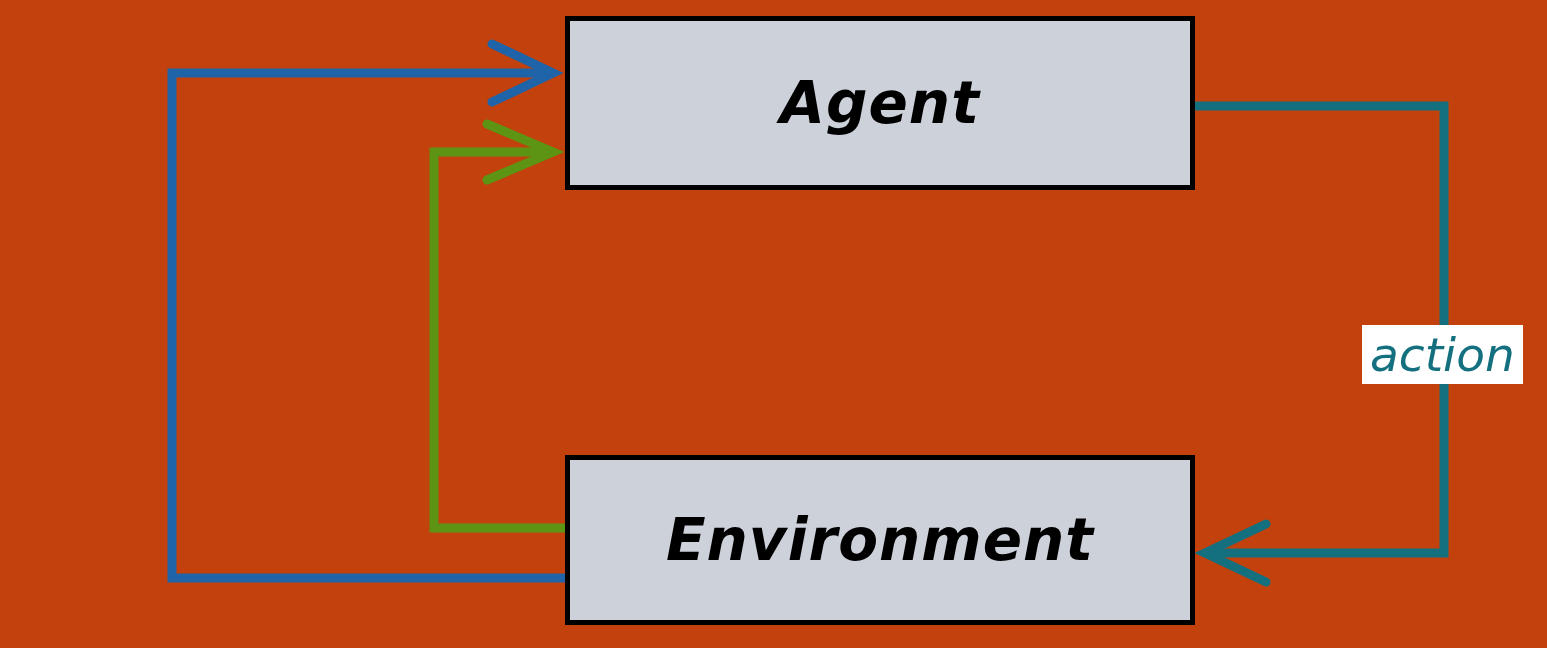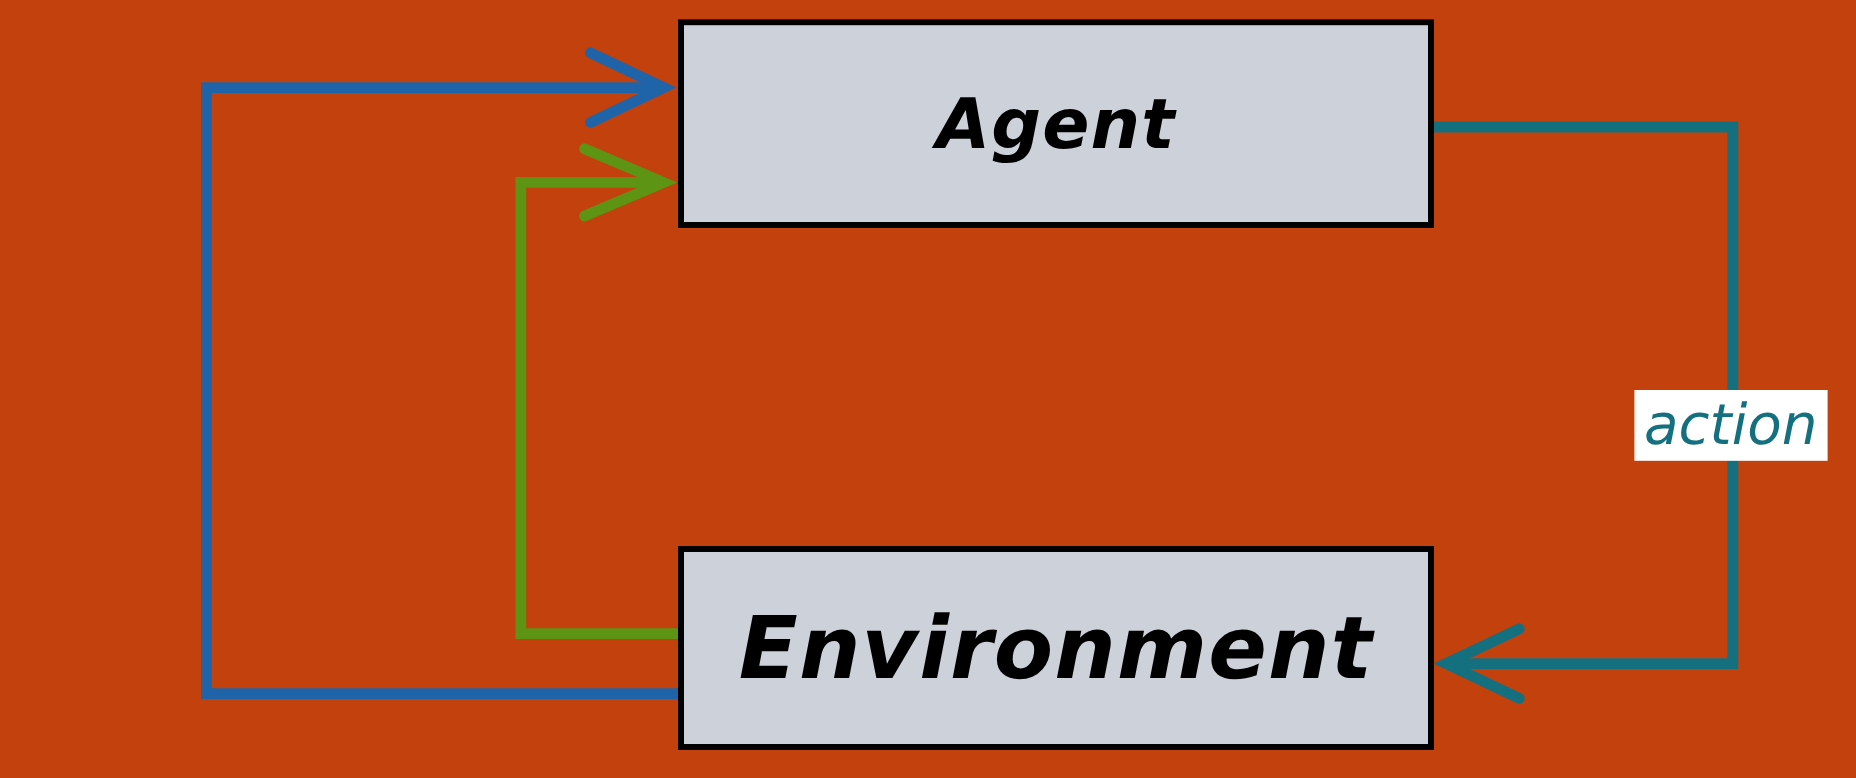--- a/index.html
+++ b/index.html
@@ -51,21 +51,21 @@
   #agent-box .node-label {
     font-size: 58px;
   }
   #environment-box {
     left: 565px;
     top: 455px;
     width: 630px;
     height: 170px;
   }
   #environment-box .node-label {
-    font-size: 72px;
+    font-size: 58px;
   }
   .edge-label {
     position: absolute;
     font-family: "DejaVu Sans", sans-serif;
     font-style: italic;
     font-size: 47px;
     line-height: 1;
     white-space: nowrap;
     background: #ffffff;
     padding: 6px 8px;

